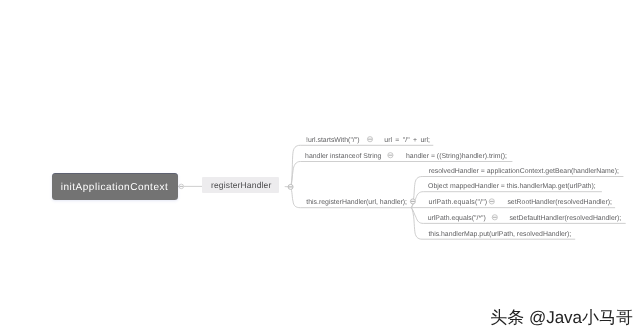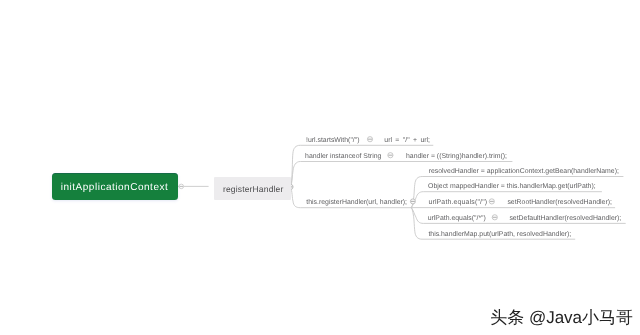--- a/index.html
+++ b/index.html
@@ -3,21 +3,21 @@
 <meta charset="utf-8">
 <title>initApplicationContext mind map</title>
 <style>
   html,body{margin:0;padding:0;}
   body{width:640px;height:335px;background:#ffffff;overflow:hidden;
        font-family:"Liberation Sans",sans-serif;
        -webkit-font-smoothing:antialiased;text-rendering:geometricPrecision;}
   #stage{position:relative;width:640px;height:335px;background:#fff;}
   svg.links{position:absolute;left:0;top:0;}
   .node{position:absolute;white-space:nowrap;box-sizing:border-box;}
-  .root{background:#15803d;color:#ffffff;border-radius:3.5px;font-size:10px;letter-spacing:0.52px;
+  .root{background:#737373;color:#ffffff;border-radius:3.5px;font-size:10px;letter-spacing:0.52px;
         box-shadow:inset 0 0.7px 0 rgba(25,42,108,.30), 0 1px 3px rgba(95,115,195,.16);
         display:flex;align-items:center;justify-content:center;line-height:1;
         padding-top:3px;box-sizing:border-box;}
   .lvl2{background:#edecee;color:#4b4b4d;font-size:8.5px;letter-spacing:0.16px;
         display:flex;align-items:center;justify-content:center;border-radius:1px;line-height:1;
         padding-left:1.4px;padding-top:1px;box-sizing:border-box;}
   .leaf{position:absolute;white-space:nowrap;color:#5f5f61;font-size:6.9px;line-height:1;}
   .wm{position:absolute;font-size:17px;color:#232323;white-space:nowrap;line-height:1;
       font-weight:500;text-shadow:0 0 0.6px rgba(255,255,255,.85);}
 </style>
@@ -69,21 +69,21 @@
       </g>
       <g>
         <circle cx="494.8" cy="217.3" r="2.6" fill="#fbfbfb" stroke="#bcbcbc" stroke-width="0.8"></circle>
         <line x1="492.8" y1="217.3" x2="496.8" y2="217.3" stroke="#9e9e9e" stroke-width="0.8"></line>
       </g>
     </g>
   </svg>
 
   <div class="node root" style="left:51.5px;top:172.5px;width:126px;height:27.5px;">initApplicationContext</div>
 
-  <div class="node lvl2" style="left:214px;top:176.9px;width:77px;height:23px;">registerHandler</div>
+  <div class="node lvl2" style="left:202px;top:176.9px;width:77px;height:16px;">registerHandler</div>
 
   <div class="leaf" style="left:306px;top:138.0px;">!url.startsWith("/")</div>
   <div class="leaf" style="left:384.3px;top:138.0px;word-spacing:1.5px;">url = "/" + url;</div>
 
   <div class="leaf" style="left:305.1px;top:154.2px;">handler instanceof String</div>
   <div class="leaf" style="left:406px;top:154.2px;">handler = ((String)handler).trim();</div>
 
   <div class="leaf" style="left:306.3px;top:200.4px;">this.registerHandler(url, handler);</div>
 
   <div class="leaf" style="left:428.7px;top:169.2px;">resolvedHandler = applicationContext.getBean(handlerName);</div>

